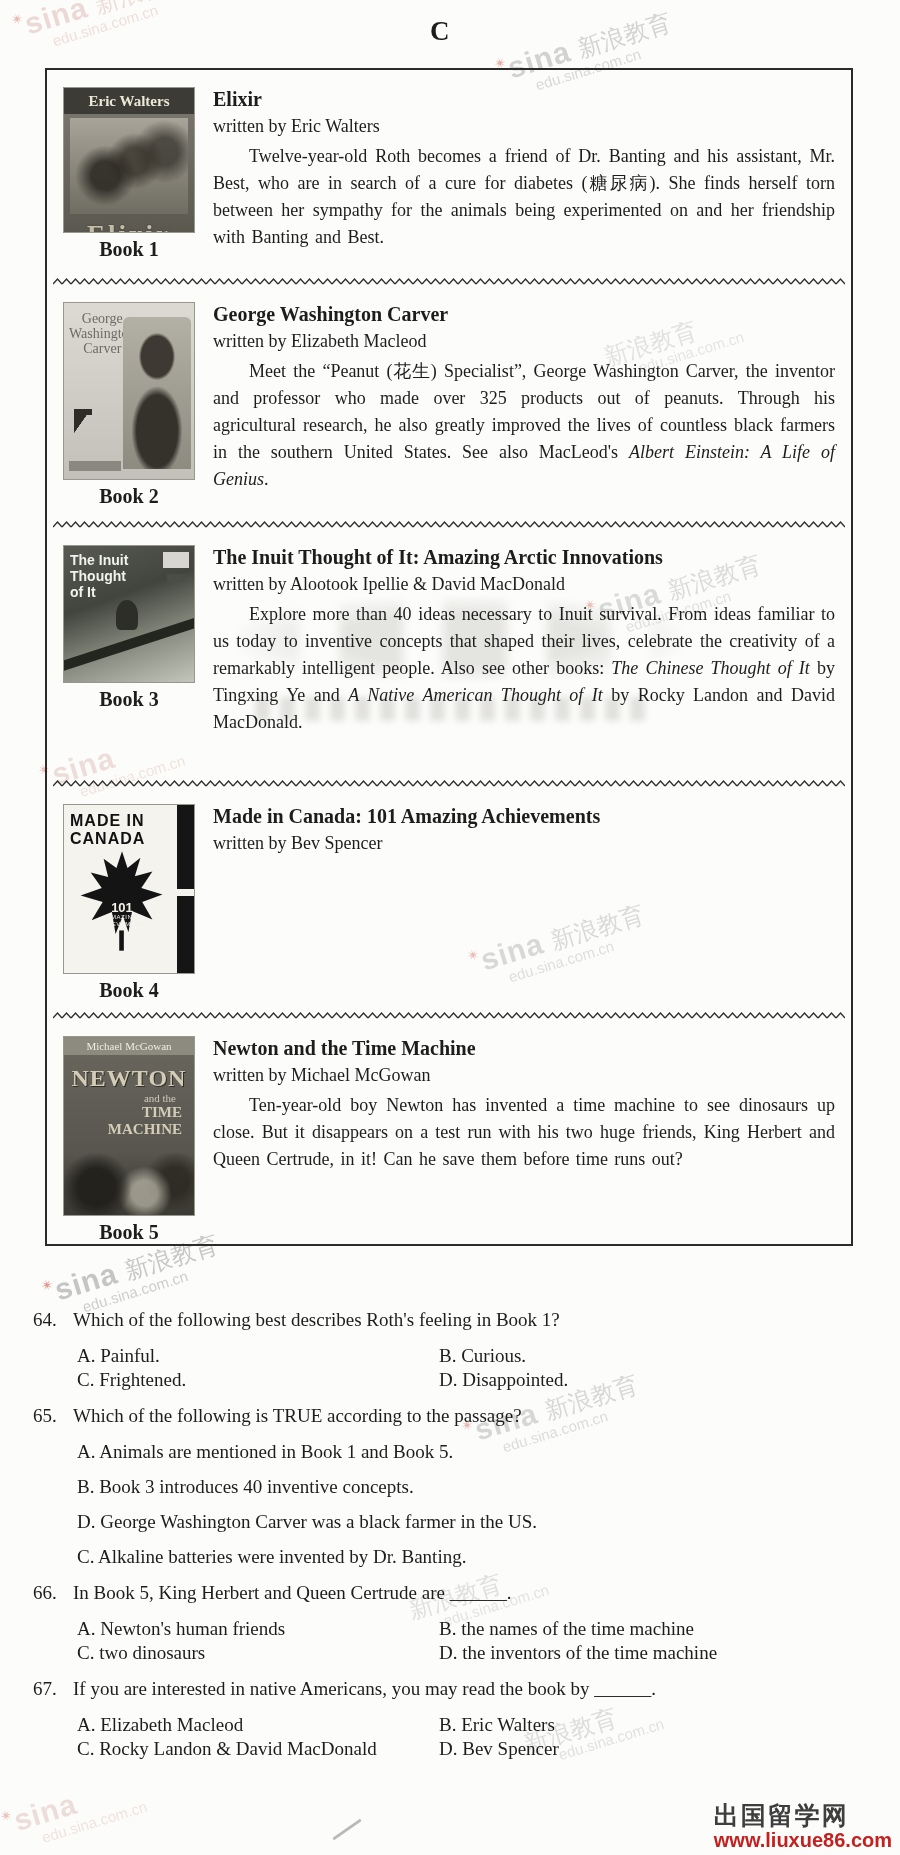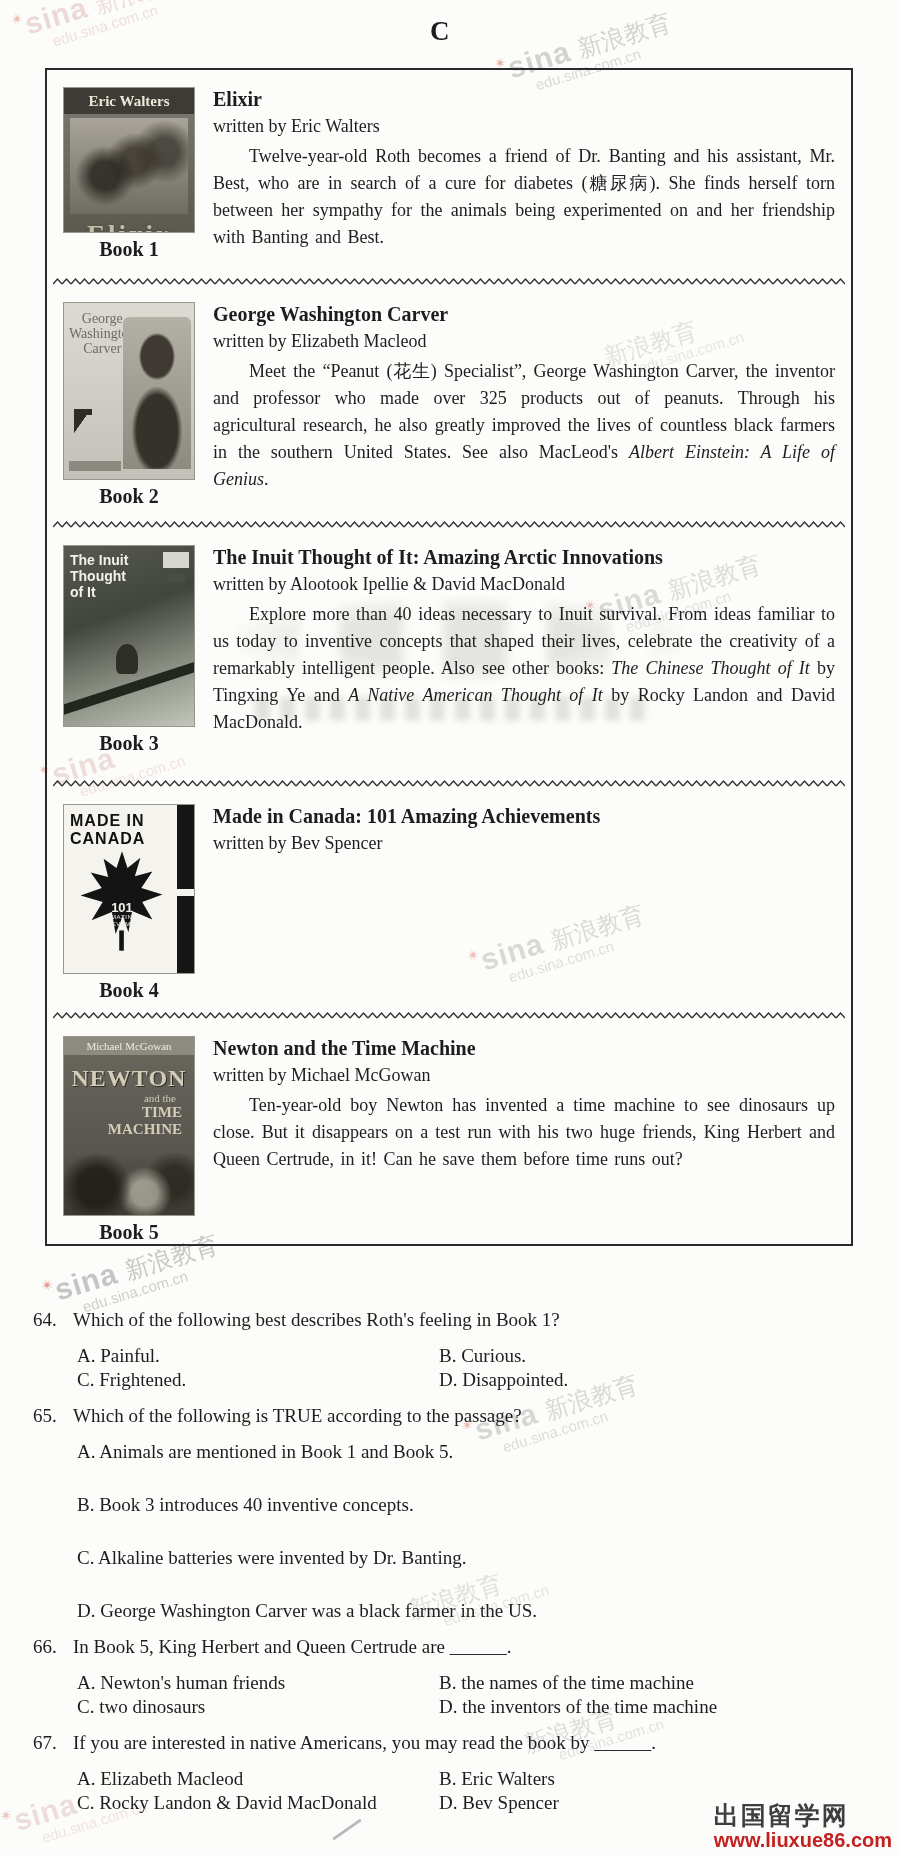--- a/index.html
+++ b/index.html
@@ -46,21 +46,21 @@
   .c2-title{position:absolute; left:5px; top:8px; text-align:center; color:#6d6b63; font-size:14px; line-height:15px;}
   .c2-portrait{position:absolute; right:3px; top:14px; width:68px; height:152px; border-radius:6px 6px 0 0;
     background:
       radial-gradient(ellipse 26px 34px at 50% 26%, #3e3a33 0 60%, transparent 70%),
       radial-gradient(ellipse 34px 60px at 50% 75%, #35322c 0 60%, transparent 75%),
       linear-gradient(#b3b0a6,#8d8a80);}
   .c2-micro{position:absolute; left:10px; bottom:36px; width:18px; height:34px;
     background:linear-gradient(125deg,#2e2c27 40%,transparent 41%), linear-gradient(#2e2c27 0 6px, transparent 6px);}
   .c2-strip{position:absolute; left:5px; bottom:8px; width:52px; height:10px; background:#8a887f;}
   
-  .c3{height:180px; background:linear-gradient(160deg,#585a52 0%,#41453e 38%,#878b7f 68%,#c3c6ba 100%);}
+  .c3{height:136px; background:linear-gradient(160deg,#585a52 0%,#41453e 38%,#878b7f 68%,#c3c6ba 100%);}
   .c3-title{position:absolute; left:6px; top:6px; text-align:left; color:#f2f2ec;
     font-family:"Liberation Sans","DejaVu Sans",sans-serif; font-size:14px; font-weight:bold; line-height:16px;}
   .c3-tag{position:absolute; right:5px; top:6px; width:26px; height:16px; background:#d8d7cf; box-shadow:0 18px 0 -4px #4a4d45;}
   .c3-kayak{position:absolute; left:-6px; bottom:34px; width:150px; height:10px; background:#23251f; transform:rotate(-18deg);}
   .c3-figure{position:absolute; left:52px; bottom:52px; width:22px; height:30px; border-radius:50% 50% 20% 20%; background:#2c2e27;}
   
   .c4{height:168px; background:#f4f3ee;}
   .c4-bar{position:absolute; right:0; top:0; width:17px; height:100%; background:#151515;}
   .c4-bar:after{content:""; position:absolute; left:0; top:84px; width:17px; height:7px; background:#f4f3ee;}
   .c4-title{position:absolute; left:6px; top:7px; text-align:left; color:#111;
@@ -81,21 +81,21 @@
       radial-gradient(circle at 25% 55%, rgba(32,30,25,.9) 0 18%, transparent 34%),
       radial-gradient(circle at 62% 65%, rgba(226,221,205,.55) 0 14%, transparent 30%),
       radial-gradient(circle at 85% 45%, rgba(40,38,31,.8) 0 12%, transparent 26%),
       linear-gradient(rgba(90,88,78,0),#3b3a33);}
   
   .questions{position:absolute; left:33px; top:1302px; width:844px; font-size:19px;}
   .q-line{margin:7px 0 13px 0;}
   .q-num{display:inline-block; width:40px;}
   .opts{margin:0 0 13px 44px;}
   .grid2{display:grid; grid-template-columns:362px 1fr; }
-  .grid1{display:grid; grid-template-columns:1fr; row-gap:29px;}
+  .grid1{display:grid; grid-template-columns:1fr; row-gap:11px;}
   .opt{line-height:24px;}
   
   .wm{position:absolute; transform:rotate(-17deg); color:#9a9a9a; pointer-events:none;
       font-family:"Liberation Sans","DejaVu Sans",sans-serif; line-height:1.05; white-space:nowrap;}
   .wm-flame{color:#d86a5a; font-size:15px; vertical-align:top;}
   .wm-sina{font-size:30px; font-weight:bold; letter-spacing:1px; color:#a9a9a9;}
   .wm-brand{font-size:24px; color:#ababab; margin-left:4px;}
   .wm-url{font-size:15px; color:#b5b5b5; margin-left:34px;}
   .wm.pink .wm-sina{color:#d9b0ac;} .wm.pink .wm-brand{color:#dcb6b2;} .wm.pink .wm-url{color:#e0bcb8;}
   .wm-center{position:absolute; left:235px; top:595px; pointer-events:none;}
@@ -330,22 +330,22 @@
       </div>
     </div>
 
     <div class="q">
       <div class="q-line">
         <span class="q-num">65.</span><span class="q-text">Which of the following is TRUE according to the passage?</span>
       </div>
       <div class="opts grid1">
         <span class="opt">A. Animals are mentioned in Book 1 and Book 5.</span>
         <span class="opt">B. Book 3 introduces 40 inventive concepts.</span>
+        <span class="opt">D. George Washington Carver was a black farmer in the US.</span>
         <span class="opt">C. Alkaline batteries were invented by Dr. Banting.</span>
-        <span class="opt">D. George Washington Carver was a black farmer in the US.</span>
       </div>
     </div>
 
     <div class="q">
       <div class="q-line">
         <span class="q-num">66.</span><span class="q-text">In Book 5, King Herbert and Queen Certrude are ______.</span>
       </div>
       <div class="opts grid2">
         <span class="opt">A. Newton's human friends</span>
         <span class="opt">B. the names of the time machine</span>

